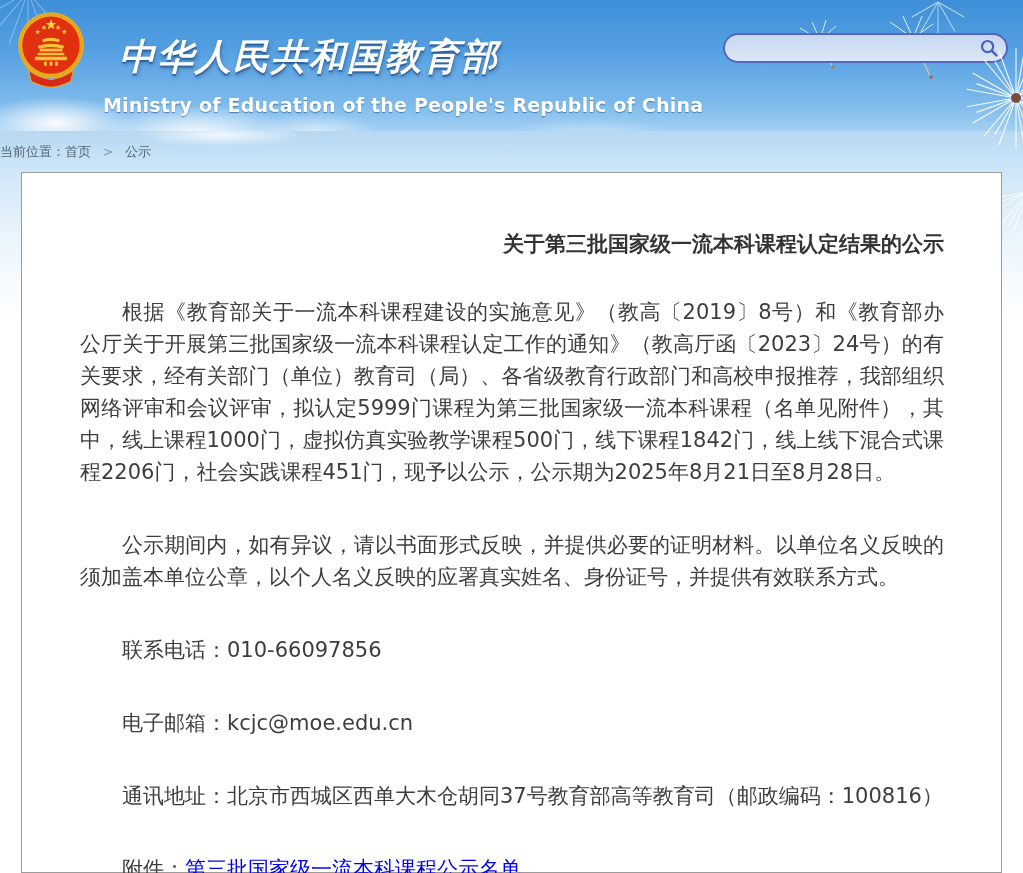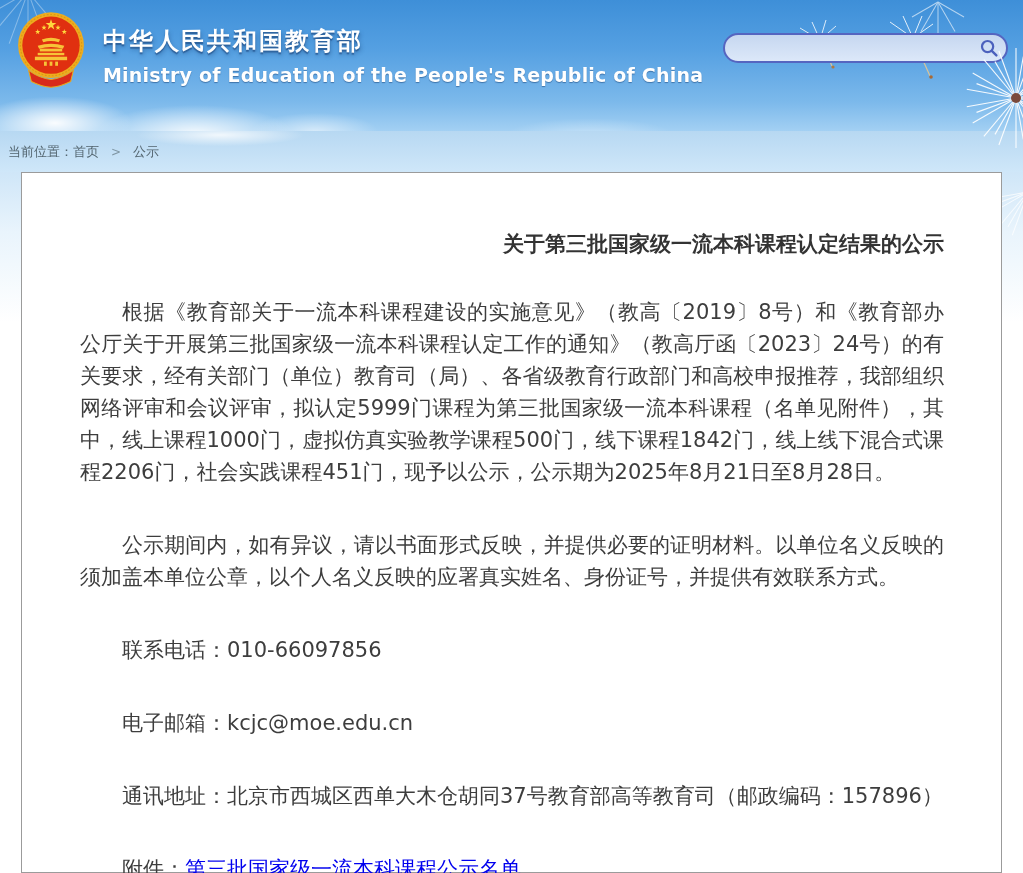--- a/index.html
+++ b/index.html
@@ -19,22 +19,23 @@
     background:
       radial-gradient(ellipse 110px 38px at 55px 62px,rgba(255,255,255,.95),rgba(255,255,255,0) 70%),
       radial-gradient(ellipse 140px 40px at 195px 72px,rgba(255,255,255,.85),rgba(255,255,255,0) 70%),
       radial-gradient(ellipse 90px 26px at 315px 70px,rgba(255,255,255,.55),rgba(255,255,255,0) 70%),
       radial-gradient(ellipse 120px 24px at 590px 74px,rgba(255,255,255,.35),rgba(255,255,255,0) 70%);
   }
   .brand{position:absolute;left:16px;top:10px;display:flex;align-items:flex-start;z-index:2;}
   .emblem{display:block;}
   .titles{margin-left:17px;padding-top:10px;}
   .site-title{
-    margin:0;font-size:24px;line-height:42px;font-weight:bold;color:#fff;letter-spacing:2px;
+    margin:16px;font-size:36px;line-height:42px;font-weight:bold;color:#fff;letter-spacing:2px;
     text-shadow:0 2px 1px rgba(32,76,130,.65),1px 3px 4px rgba(32,76,130,.45);
+    font-style:italic;
   }
   .site-sub{
     margin-top:2px;font-size:19px;font-weight:bold;color:#fff;letter-spacing:.2px;
     text-shadow:0 1px 1px rgba(32,76,130,.6);
   }
   .search{
     position:absolute;top:33px;right:15px;width:285px;height:30px;z-index:3;
     border:2px solid #5565c0;border-radius:17px;box-sizing:border-box;
     background:linear-gradient(180deg,#c6d7f0,#dce8f9);
     display:flex;align-items:center;
@@ -51,21 +52,21 @@
   .fluff{position:absolute;pointer-events:none;}
   .fluff-right{right:0;top:42px;z-index:3;}
   .fluff-topleft{left:0;top:0;z-index:1;}
   .fluff-topright{right:55px;top:0;z-index:1;}
   .seed{position:absolute;z-index:2;pointer-events:none;}
 
   
   .crumb-bar{
     position:relative;height:41px;
     background:linear-gradient(180deg,#b7d8f2,#cfe7f9);
-    font-size:13px;color:#53656f;display:flex;align-items:center;padding-left:8px;box-sizing:border-box;
+    font-size:13px;color:#53656f;display:flex;align-items:center;box-sizing:border-box;
   }
   .crumb-bar::before{
     content:"";position:absolute;left:120px;top:0;width:260px;height:26px;pointer-events:none;
     background:radial-gradient(ellipse 120px 16px at 100px 4px,rgba(255,255,255,.8),rgba(255,255,255,0) 70%);
   }
   .crumb-bar a{color:#53656f;text-decoration:none;cursor:pointer;}
   .crumb-sep{margin:0 12px;color:#7e95a3;font-size:12px;}
 
   
   .content-outer{
@@ -229,18 +230,18 @@
     <a>公示</a>
   </nav>
 
   <main class="content-outer">
     <article class="doc">
       <h2 class="doc-title">关于第三批国家级一流本科课程认定结果的公示</h2>
       <p>根据《教育部关于一流本科课程建设的实施意见》（教高〔2019〕8号）和《教育部办公厅关于开展第三批国家级一流本科课程认定工作的通知》（教高厅函〔2023〕24号）的有关要求，经有关部门（单位）教育司（局）、各省级教育行政部门和高校申报推荐，我部组织网络评审和会议评审，拟认定5999门课程为第三批国家级一流本科课程（名单见附件），其中，线上课程1000门，虚拟仿真实验教学课程500门，线下课程1842门，线上线下混合式课程2206门，社会实践课程451门，现予以公示，公示期为2025年8月21日至8月28日。</p>
       <p>公示期间内，如有异议，请以书面形式反映，并提供必要的证明材料。以单位名义反映的须加盖本单位公章，以个人名义反映的应署真实姓名、身份证号，并提供有效联系方式。</p>
       <p>联系电话：010-66097856</p>
       <p>电子邮箱：kcjc@moe.edu.cn</p>
-      <p>通讯地址：北京市西城区西单大木仓胡同37号教育部高等教育司（邮政编码：157896）</p>
+      <p>通讯地址：北京市西城区西单大木仓胡同37号教育部高等教育司（邮政编码：100816）</p>
       <p><span>附件：</span><a class="att-link">第三批国家级一流本科课程公示名单</a></p>
       <p class="signature">教育部高等教育司</p>
     </article>
   </main>
 </div>
 
 </body></html>

